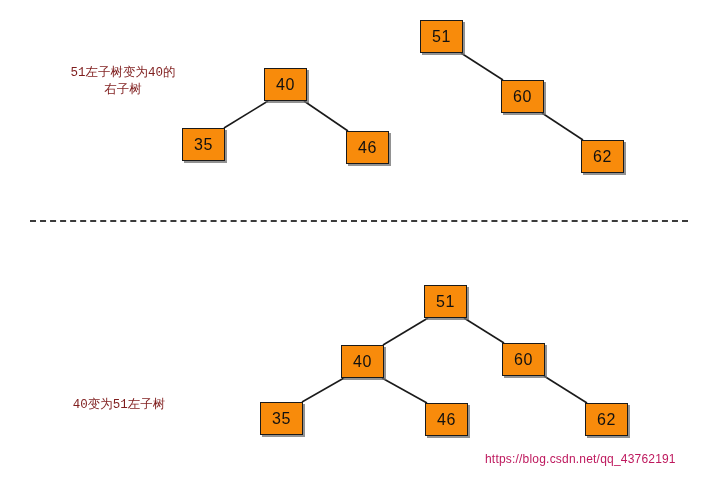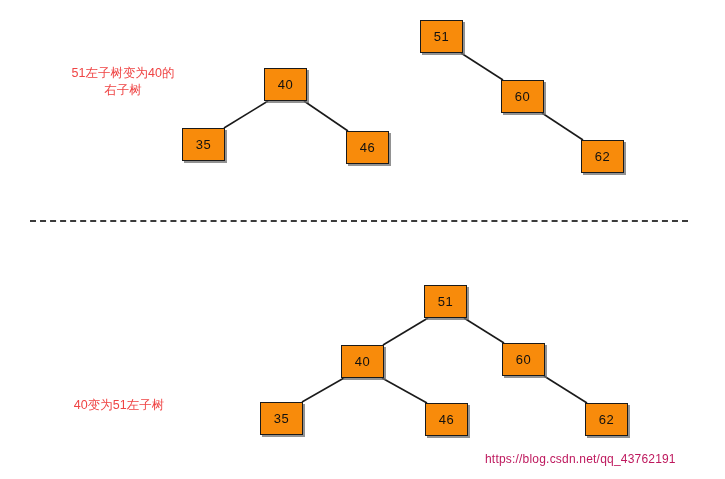--- a/index.html
+++ b/index.html
@@ -34,33 +34,33 @@
   .node {
     position: absolute;
     box-sizing: border-box;
     background: #F88B0B;
     border: 1.6px solid #1a1a1a;
     box-shadow: 2px 2px 0 0 rgba(110,110,110,0.75);
     display: flex;
     align-items: center;
     justify-content: center;
     color: #111111;
-    font-size: 13px;
+    font-size: 16px;
     line-height: 1;
     letter-spacing: 0.5px;
     font-family: "Liberation Sans", "DejaVu Sans", sans-serif;
   }
   .caption {
     position: absolute;
-    color: #ef4444;
+    color: #7f1d1d;
     font-size: 12.5px;
     line-height: 17px;
     text-align: center;
     white-space: pre-line;
-    font-family: Liberation Sans, sans-serif;
+    font-family: Liberation Mono, monospace;
   }
   .divider {
     position: absolute;
     height: 0;
     border-top: 2px dashed #3b3b3b;
   }
   .watermark {
     position: absolute;
     color: #be185d;
     font-size: 12px;

